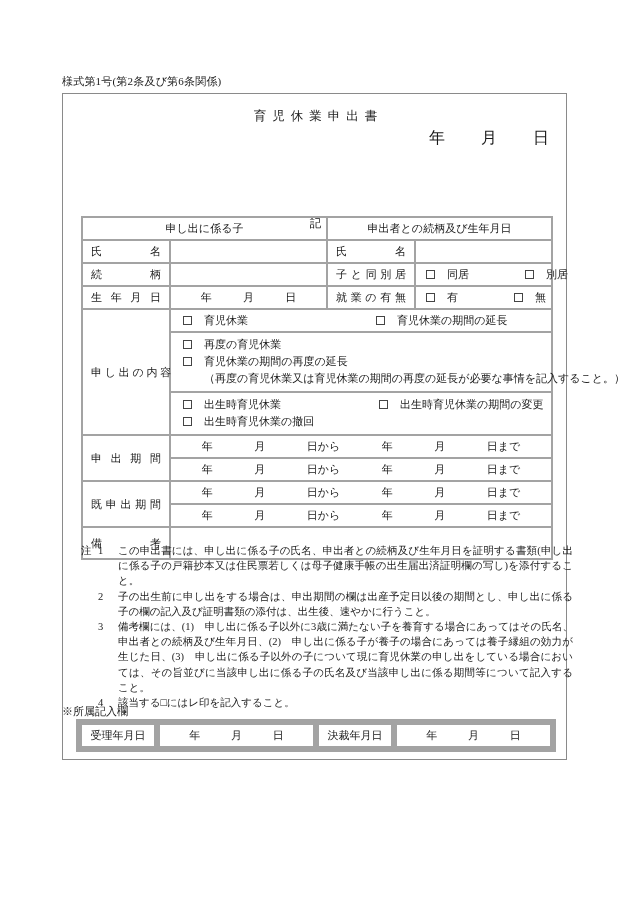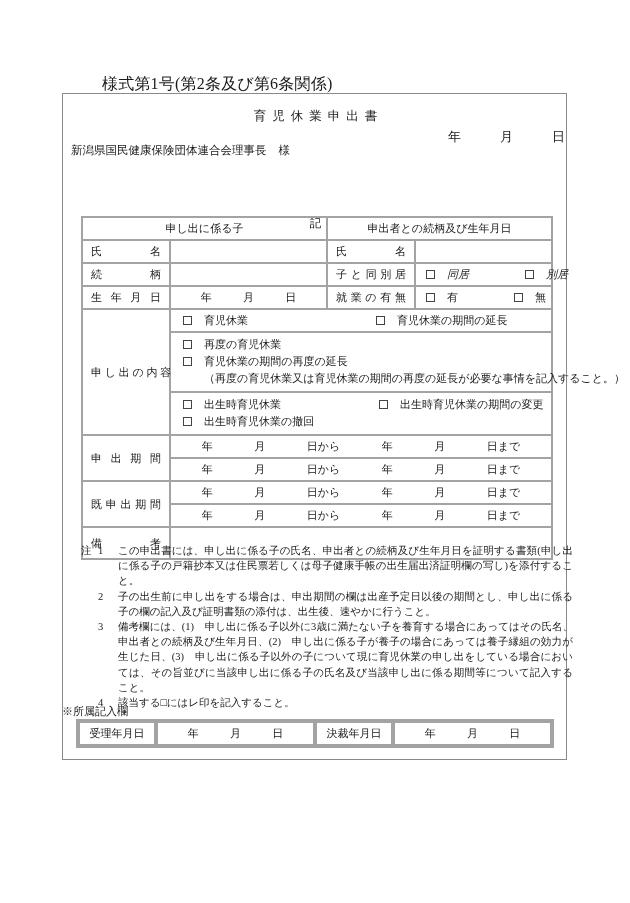--- a/index.html
+++ b/index.html
@@ -18,24 +18,23 @@
   .page {
     position: absolute;
     left: 0; top: 0;
     width: 630px;
     height: 903px;
   }
   .form-no {
     position: absolute;
     left: 62px;
     top: 74px;
-    font-size: 16px;
+    font-size: 11px;
     letter-spacing: 0.2px;
     white-space: nowrap;
-    margin-left: 40px;
   }
   .outer-box {
     position: absolute;
     left: 62px;
     top: 93px;
     width: 505px;
     height: 667px;
     border: 1px solid #8a8a8a;
     box-sizing: border-box;
   }
@@ -44,23 +43,23 @@
     left: 0;
     top: 14px;
     width: 505px;
     text-align: center;
     font-size: 12.5px;
     letter-spacing: 6px;
     text-indent: 6px;
   }
   .title-date {
     position: absolute;
-    right: 4px;
+    right: 23px;
     top: 34px;
-    font-size: 13px;
+    font-size: 16px;
     letter-spacing: 0;
     white-space: nowrap;
   }
   .title-date span { display: inline-block; }
   .td-y { width: 52px; text-align: left; }
   .td-m { width: 52px; text-align: left; }
   .td-d { width: 10px; text-align: left; }
   .addressee {
     position: absolute;
     left: 8px;
@@ -203,21 +202,21 @@
   }
   table.affil-table {
     position: absolute;
     left: 76px;
     border-collapse: collapse;
     table-layout: fixed;
     font-size: 11px;
     width: 474px;
   }
   table.affil-table td {
-    border: 4px solid #a3a3a3;
+    border: 6px solid #a3a3a3;
     height: 21px;
     padding: 0;
     vertical-align: middle;
     text-align: center;
   }
 </style>
 </head>
 <body>
 
 <div class="page">
@@ -225,23 +224,20 @@
   <div class="form-no">様式第1号(第2条及び第6条関係)</div>
 
   <div class="outer-box">
 
     <div class="doc-title">育児休業申出書</div>
 
     <div class="title-date">
       <span class="td-y">年</span><span class="td-m">月</span><span class="td-d">日</span>
     </div>
 
-    <div class="addressee">
-      <span>新潟県国民健康保険団体連合会理事長</span><span class="sama">様</span>
-    </div>
 
 
 
     <div class="ki">記</div>
 
     <table class="main-table">
       <colgroup>
         <col style="width:88px">
         <col style="width:157px">
         <col style="width:88px">
@@ -256,21 +252,21 @@
           <td class="lbl">氏　　　名</td>
           <td class="blank"></td>
           <td class="lbl">氏　　　名</td>
           <td class="blank"></td>
         </tr>
         <tr>
           <td class="lbl">続　　　柄</td>
           <td class="blank"></td>
           <td class="lbl">子 と 同 別 居</td>
           <td>
-            <div class="chk-line" style="padding-left:10px;font-style:italic;">
+            <div class="chk-line" style="padding-left:10px;">
               <span class="chk-opt">
                   <span class="chk"></span>
                   <span>同居</span>
                 </span>
               <span class="chk-opt">
                   <span class="chk"></span>
                   <span>別居</span>
                 </span>
             </div>
           </td>

